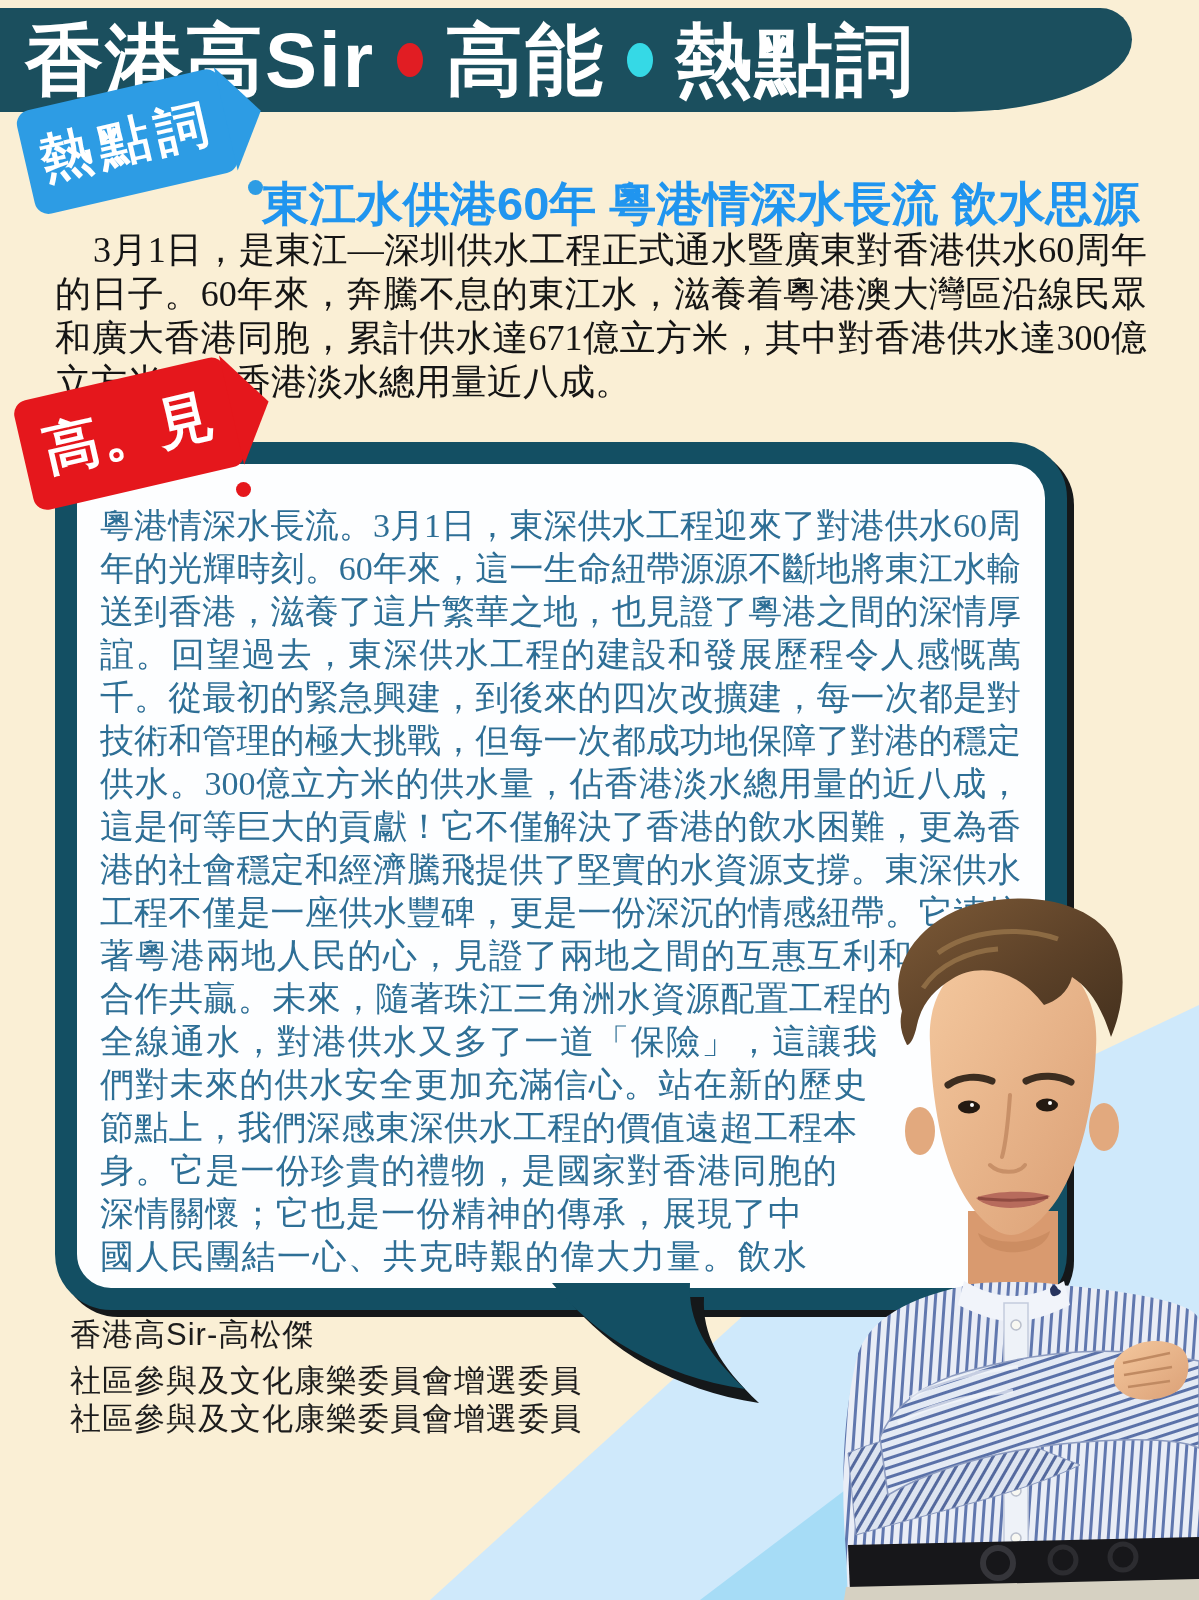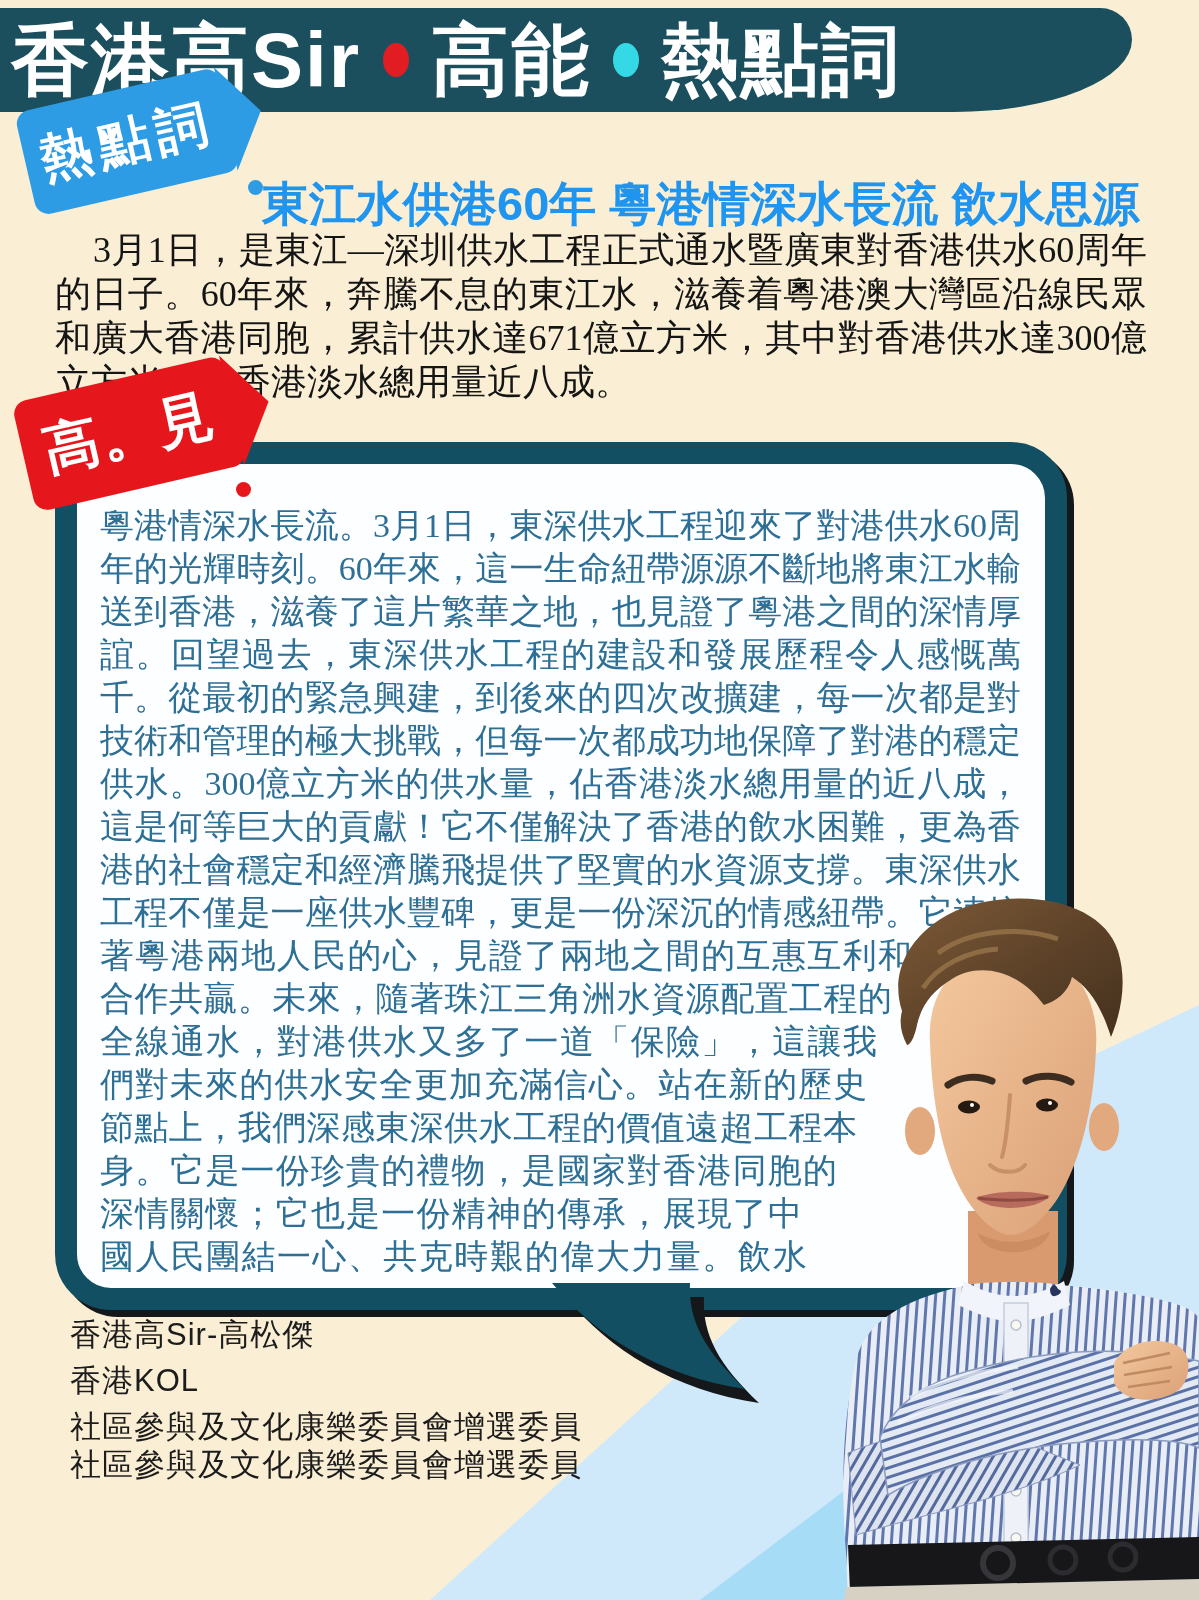--- a/index.html
+++ b/index.html
@@ -9,21 +9,21 @@
 
   
   #bg-blue-1{left:430px;top:1005px;width:769px;height:595px;background:#cfe9fb;
     clip-path:polygon(100% 0,69% 19%,0 100%,100% 100%);}
   #bg-blue-2{left:700px;top:1330px;width:499px;height:270px;background:#a6dcf6;
     clip-path:polygon(100% 0,40% 44%,0 100%,100% 100%);}
 
   
   #banner{left:0;top:8px;width:1132px;height:104px;background:#1b4f5e;
     border-top-right-radius:48px;border-bottom-right-radius:270px 110px;
-    display:flex;align-items:center;padding-left:11px;box-sizing:border-box;gap:22px;}
+    display:flex;align-items:center;padding-left:25px;box-sizing:border-box;gap:22px;}
   .banner-part{color:#fff;font-weight:bold;font-size:78px;letter-spacing:2px;
     line-height:1;white-space:nowrap;}
   .banner-dot{width:26px;height:34px;border-radius:50%;display:inline-block;flex:0 0 auto;}
   #banner-dot-red{background:#e11d23;}
   #banner-dot-cyan{background:#35d9e6;}
 
   
   .tag{display:flex;align-items:center;transform-origin:left center;}
   .tag-body{display:flex;align-items:center;justify-content:center;border-radius:14px;}
   .tag-text{color:#fff;font-weight:bold;white-space:nowrap;}
@@ -119,21 +119,20 @@
 <div class="abs tag" id="opinion-tag">
   <div class="tag-body">
     <span class="tag-text">高。見</span>
   </div>
   <div class="tag-tip"></div>
 </div>
 <div class="abs" id="opinion-tag-dot"></div>
 
 <div class="abs" id="credentials">
   <div class="cred-line">香港高Sir-高松傑</div>
-  <div class="cred-line">香港KOL</div>
   <div class="cred-line">社區參與及文化康樂委員會增選委員</div>
   <div class="cred-line">社區參與及文化康樂委員會增選委員</div>
 </div>
 
 <svg class="abs" id="portrait" viewBox="0 0 381 707" preserveAspectRatio="none">
   <defs>
     <linearGradient id="sking" x1="0" y1="0" x2="1" y2="1">
       <stop offset="0" stop-color="#f4c89e"></stop>
         <stop offset="1" stop-color="#dba076"></stop>
     </linearGradient>

